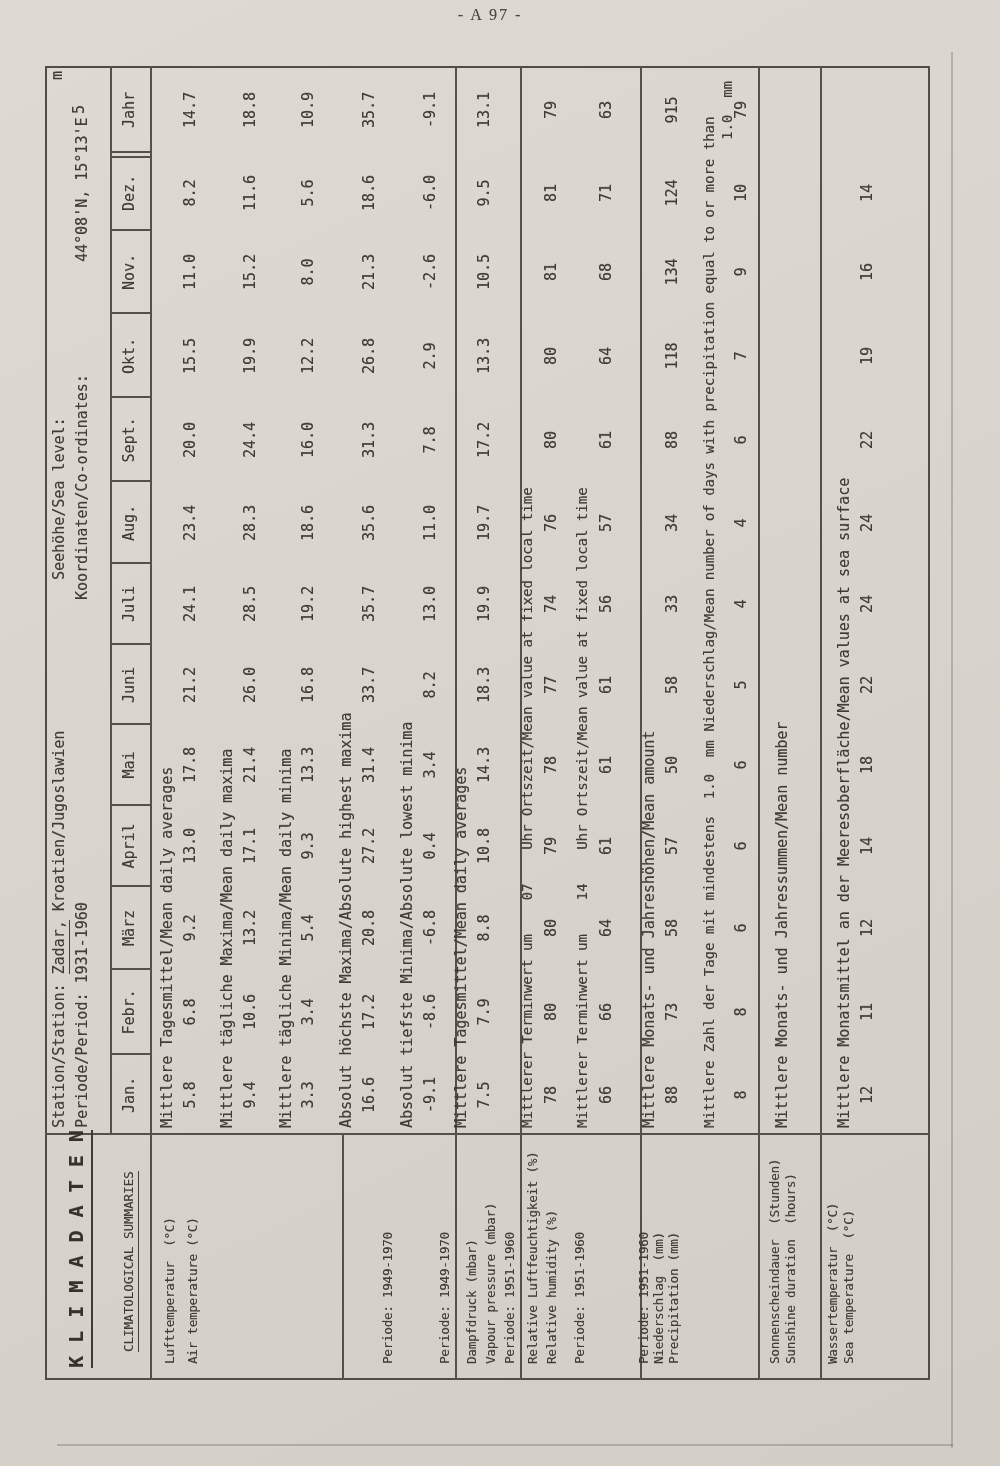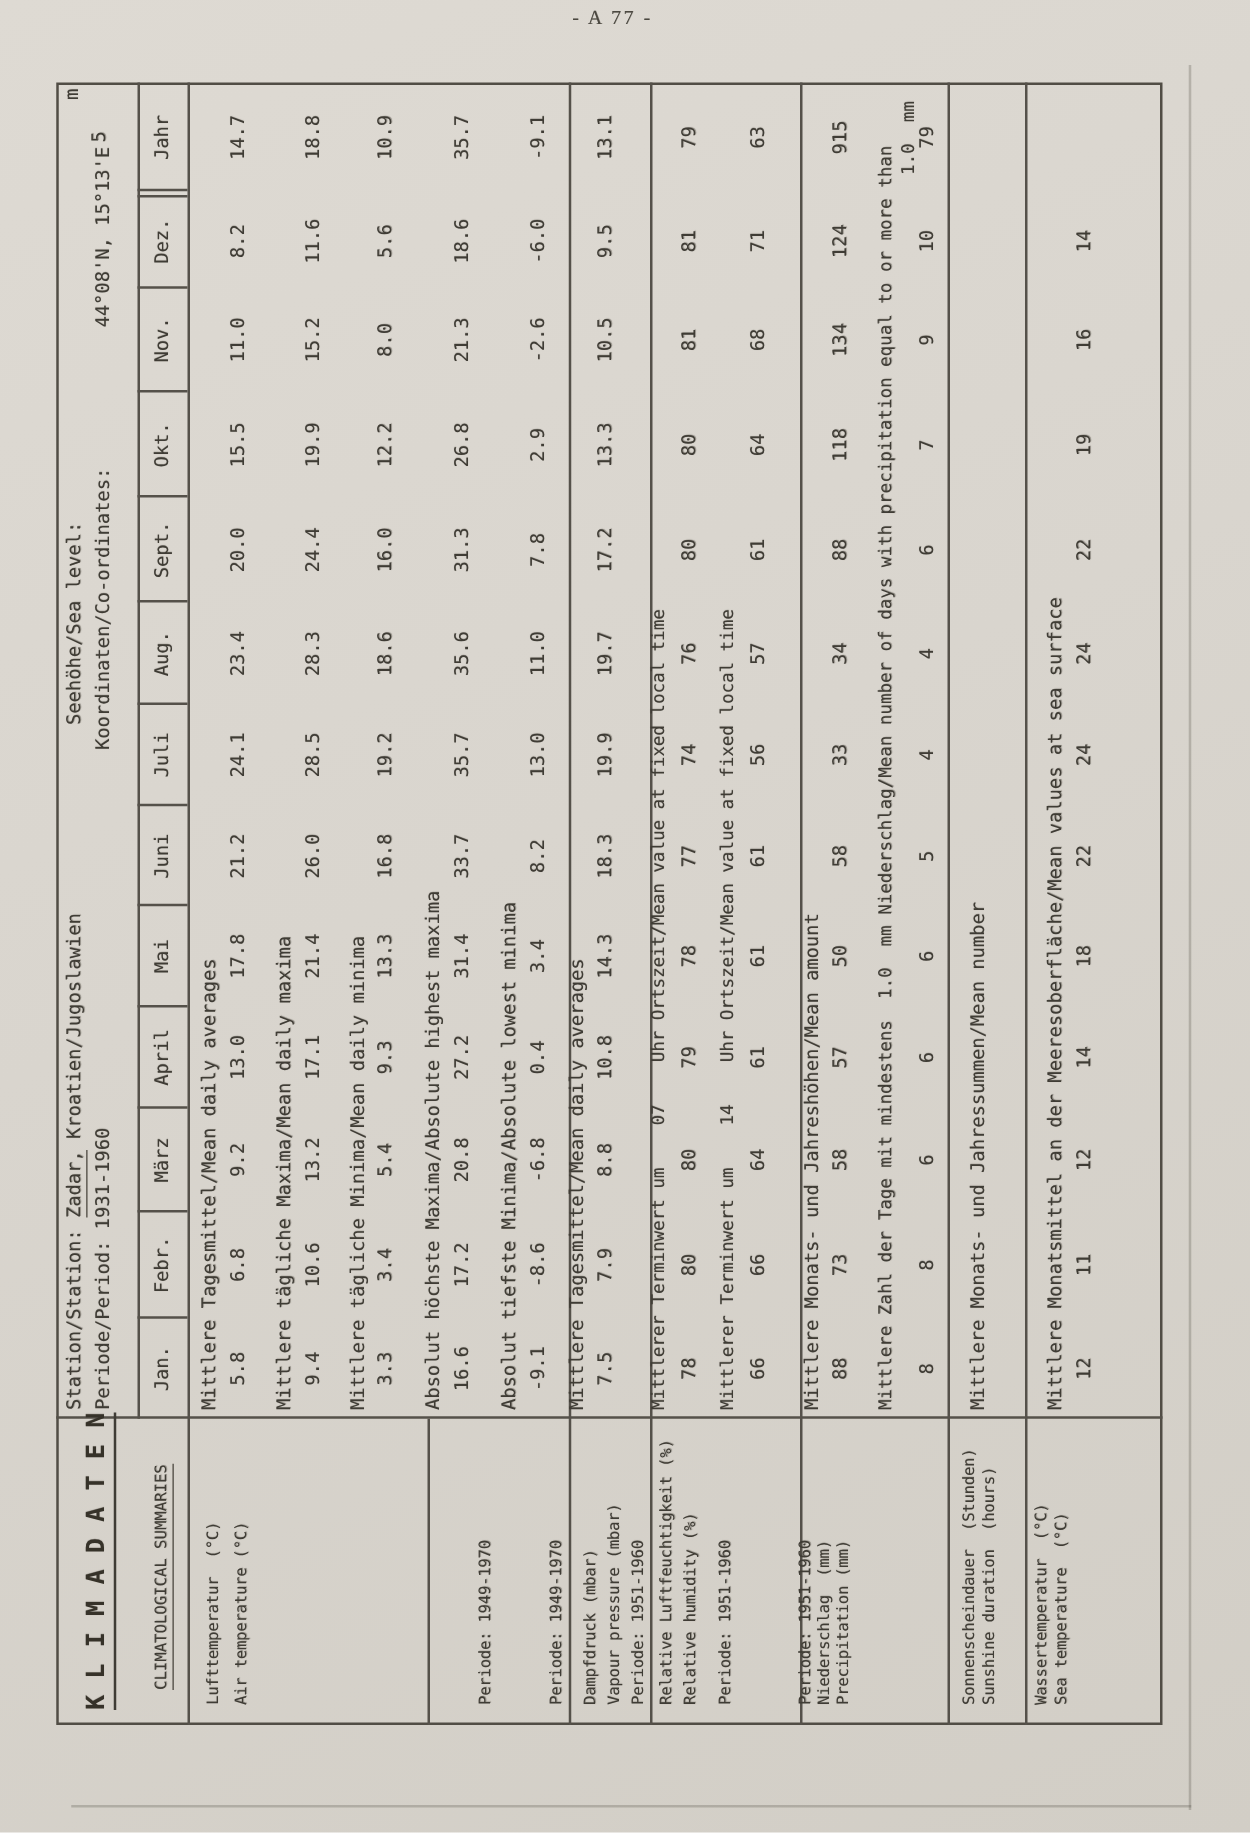--- a/index.html
+++ b/index.html
@@ -39,21 +39,21 @@
   #page-num{
     font-family:"Liberation Serif","DejaVu Serif",serif;
     font-size:16px;letter-spacing:2px;color:#4b4840;
     text-shadow:0.3px 0.3px 0.5px rgba(64,60,52,.4);
   }
   .page-edge{position:absolute;background:rgba(82,78,70,.28);}
 </style>
 </head>
 <body>
 
-<div id="page-num" class="t" style="left:430px;top:6px;width:120px;text-align:center;">- A 77 -</div>
+<div id="page-num" class="t" style="left:430px;top:6px;width:120px;text-align:center;">- A 97 -</div>
 
 <div class="page-edge" style="left:951px;top:52px;width:1.5px;height:1396px;"></div>
 <div class="page-edge" style="left:57px;top:1444px;width:896px;height:1.5px;"></div>
 
 <div id="rot">
   <div class="frame"></div>
 
   <div class="vl" style="left:245px;top:0;height:885px;"></div>
   <div class="hl" style="left:245px;top:65px;width:1069px;"></div>
   <div class="hl" style="left:0;top:105px;width:1314px;"></div>

